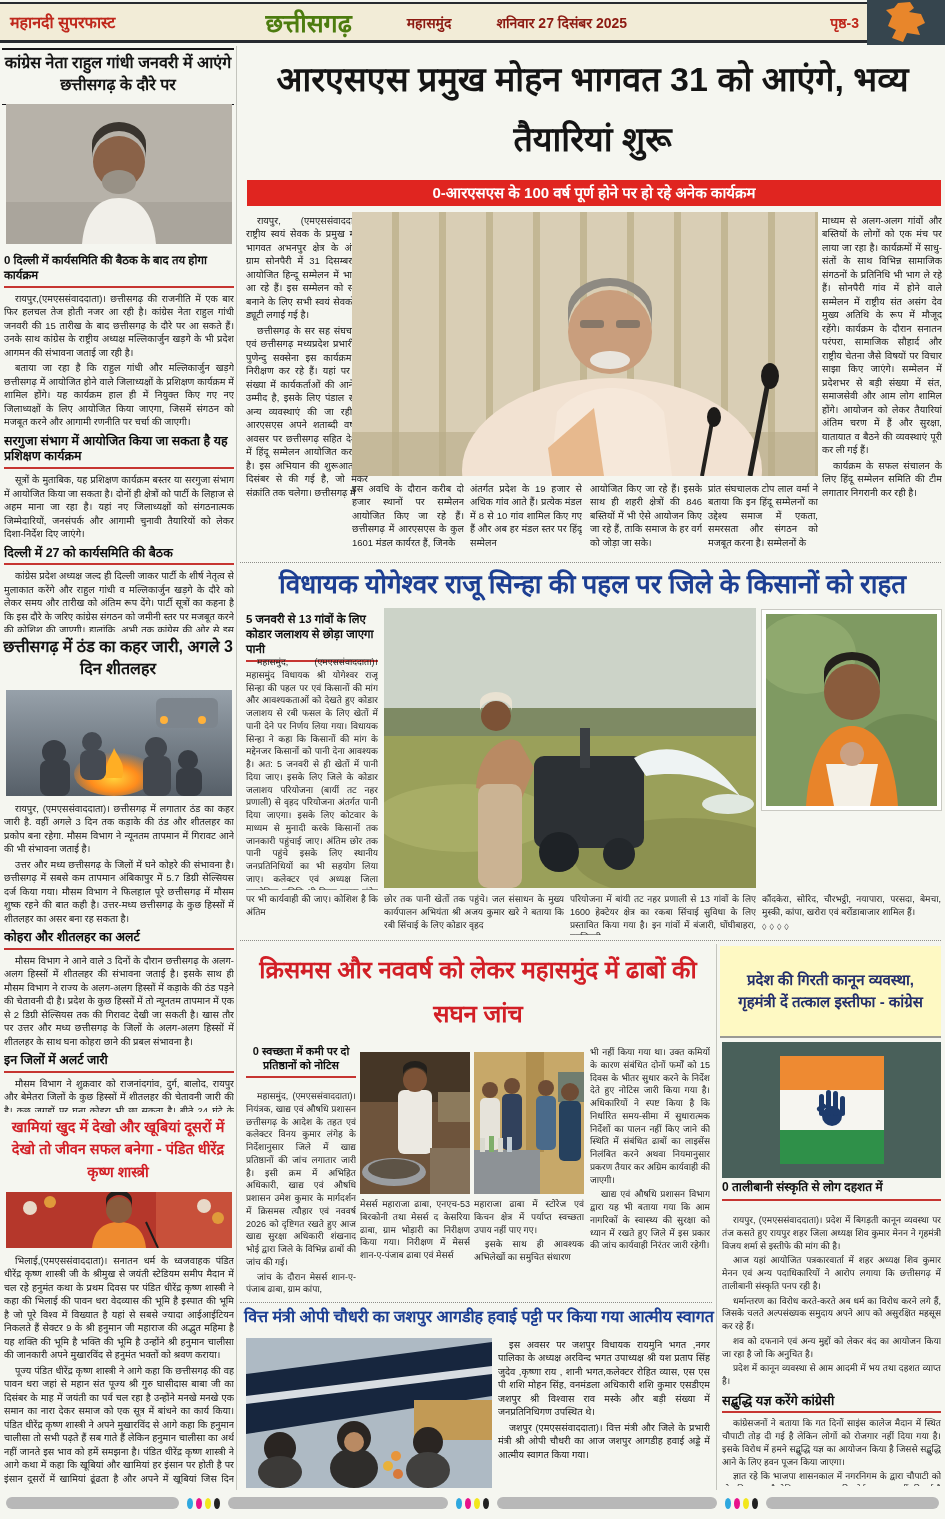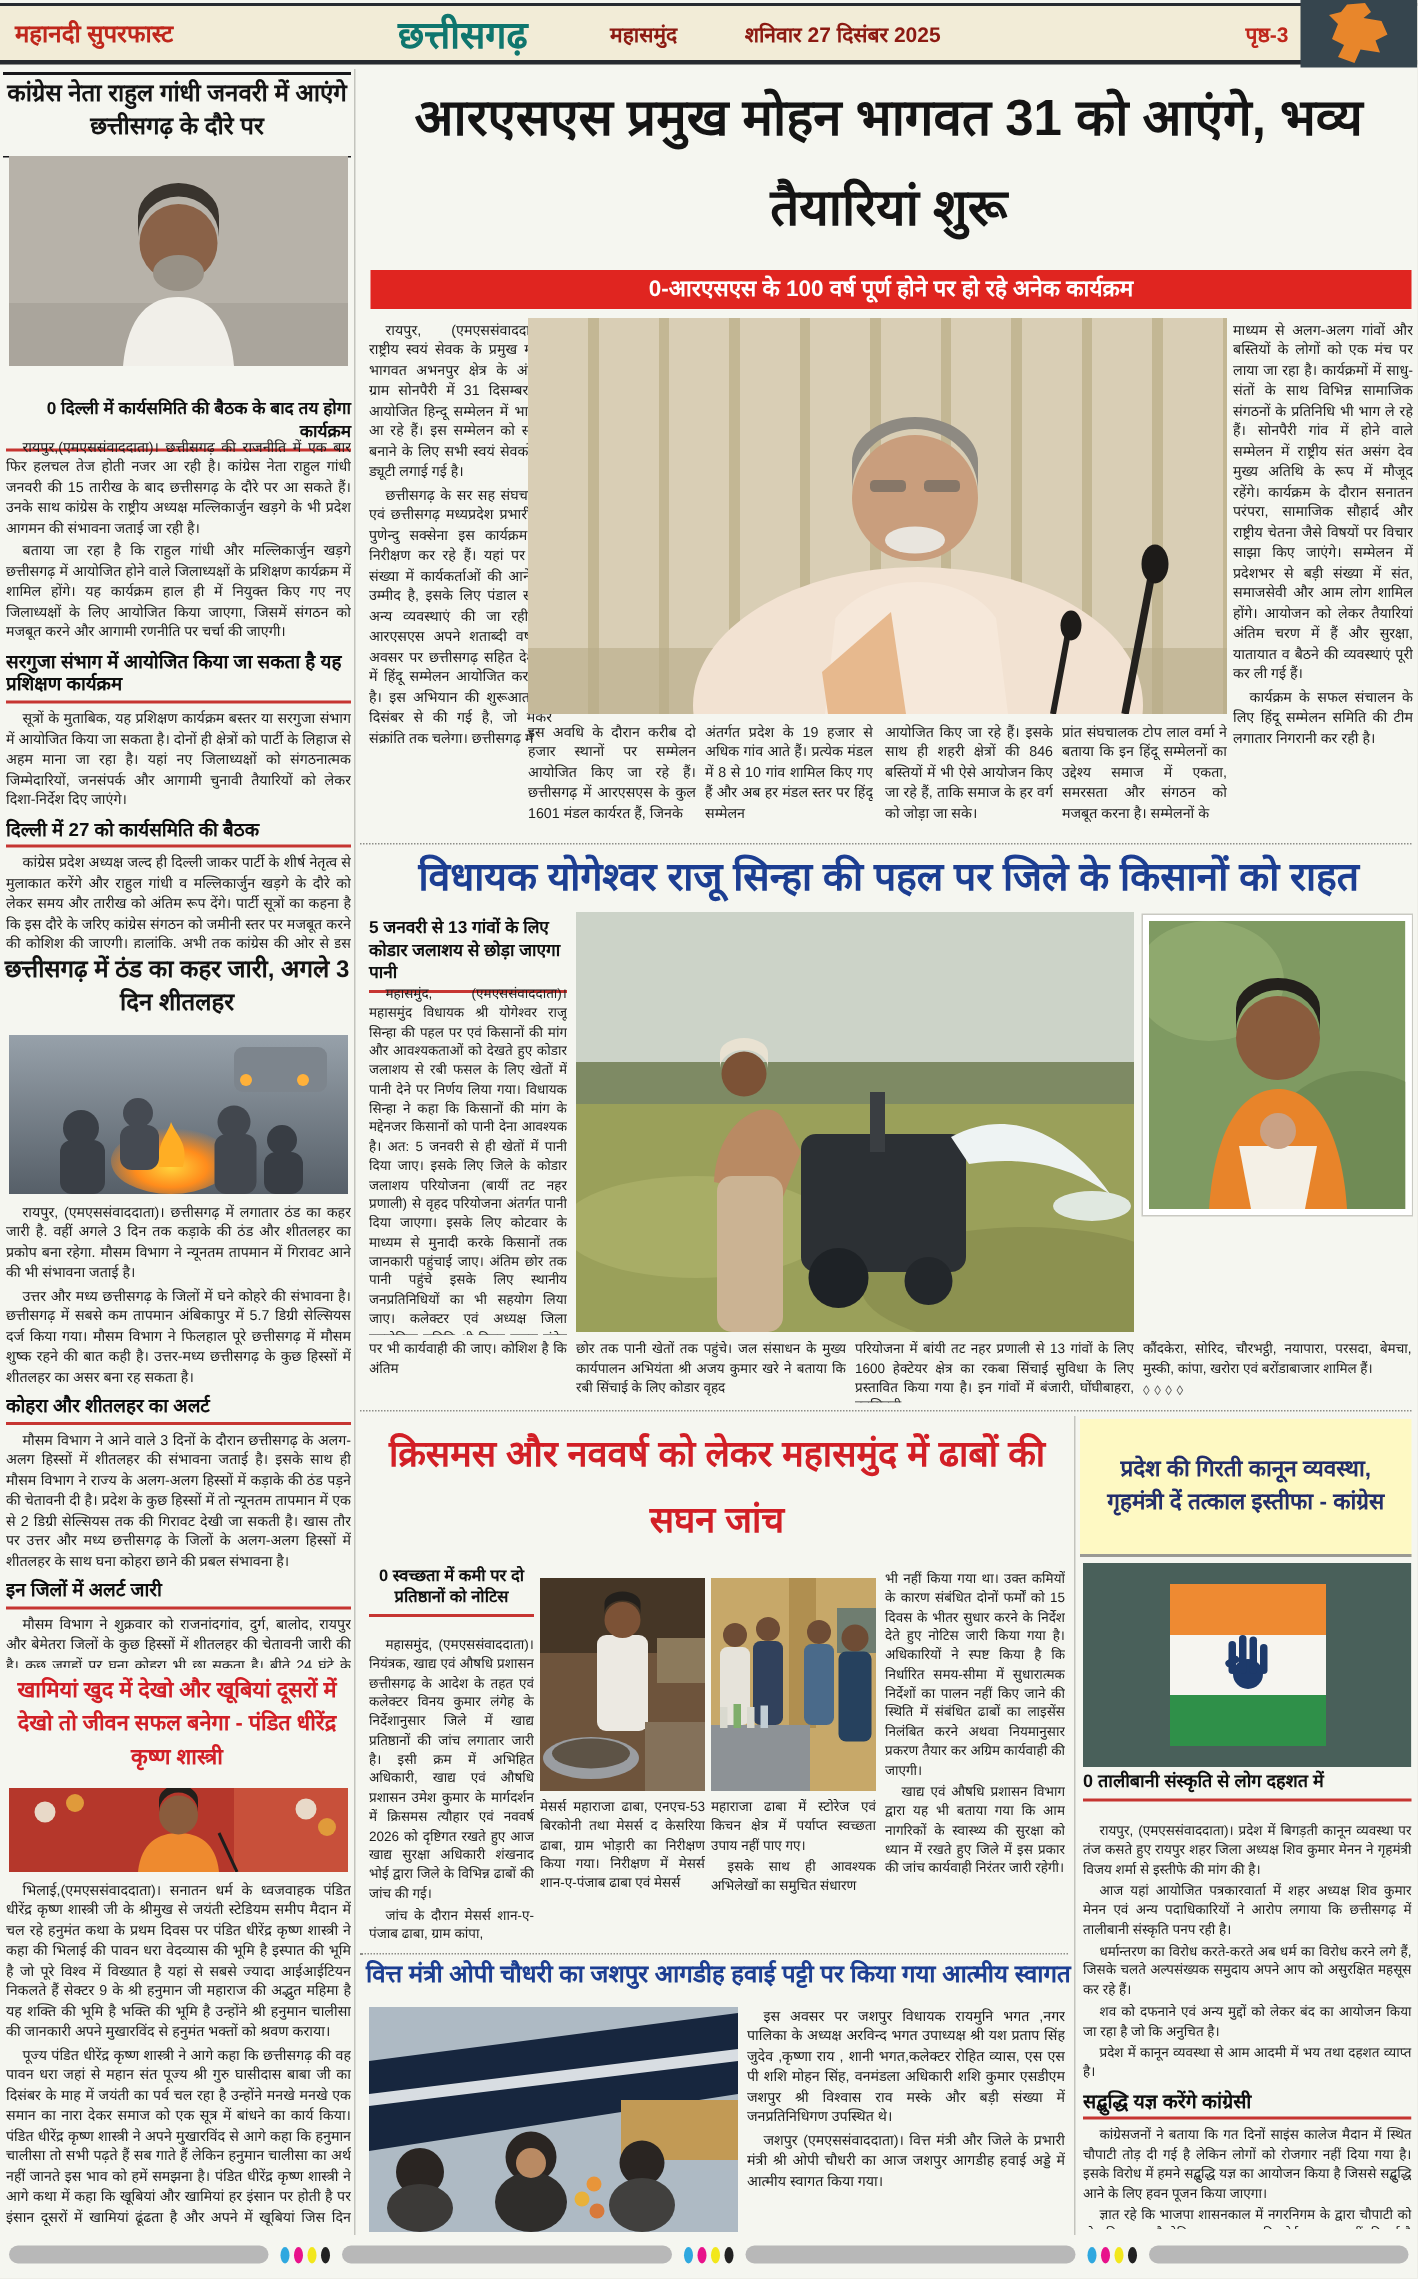--- a/index.html
+++ b/index.html
@@ -17,21 +17,21 @@
   .hl{font-weight:bold;text-align:center;color:#141414;}
   .photo{position:absolute;overflow:hidden;}
   .photo svg{display:block;width:100%;height:100%;}
   .vrule{position:absolute;width:1px;background:#c3c4bd;}
   .dotrule{position:absolute;border-top:1px dotted #8d8d88;height:0;}
   
   .masthead{position:absolute;left:0;top:2px;width:945px;height:41px;background:#f2ecd7;
             border-top:2px solid #272b30;border-bottom:3px solid #272b30;box-sizing:border-box;
             display:flex;align-items:center;padding:0 86px 0 10px;}
   .mh-brand{font-size:16px;font-weight:bold;color:#bf271c;}
-  .mh-edition{font-size:25px;font-weight:bold;color:#0f766e;margin-left:150px;}
+  .mh-edition{font-size:25px;font-weight:bold;color:#4d7c0f;margin-left:150px;}
   .mh-city{font-size:14px;font-weight:bold;color:#8c1a12;margin-left:55px;}
   .mh-date{font-size:14px;font-weight:bold;color:#8c1a12;margin-left:45px;}
   .mh-page{font-size:14px;font-weight:bold;color:#bf271c;margin-left:auto;}
   .mapbox{position:absolute;right:0;top:0;width:78px;height:45px;background:#36454e;
           display:flex;align-items:center;justify-content:center;}
   .banner{background:#e02520;color:#ffffff;font-weight:bold;font-size:15px;text-align:center;
           line-height:26px;}
   .congress-hl{background:#fef9c3;border-bottom:2px solid #9a9a94;color:#232e6b;
                font-weight:bold;font-size:15px;text-align:center;line-height:1.45;
                display:flex;align-items:center;justify-content:center;padding:4px 8px;box-sizing:border-box;}
@@ -69,21 +69,21 @@
   <div class="photo" style="left:6px;top:104px;width:226px;height:140px;">
     <svg viewBox="0 0 226 140" preserveAspectRatio="none">
       <rect width="226" height="140" fill="#b7b2a9"></rect>
       <rect y="98" width="226" height="42" fill="#aaa59c"></rect>
       <path d="M76 140 C79 106 94 94 113 94 C132 94 147 106 150 140 Z" fill="#f1efe9"></path>
       <circle cx="113" cy="58" r="26" fill="#8a6248"></circle>
       <path d="M86 54 A27 27 0 0 1 140 54 L140 40 A27 22 0 0 0 86 40 Z" fill="#39342e"></path>
       <ellipse cx="113" cy="78" rx="17" ry="12" fill="#989186"></ellipse>
     </svg>
   </div>
-  <div class="abs sub" style="left:4px;top:266px;width:230px;text-align:right;">0 दिल्ली में कार्यसमिति की बैठक के बाद तय होगा कार्यक्रम</div>
+  <div class="abs sub" style="left:4px;top:253px;width:230px;">0 दिल्ली में कार्यसमिति की बैठक के बाद तय होगा कार्यक्रम</div>
   <div class="abs flow bt" style="left:4px;top:292px;width:230px;height:340px;">
     <div class="para">रायपुर,(एमएससंवाददाता)। छत्तीसगढ़ की राजनीति में एक बार फिर हलचल तेज होती नजर आ रही है। कांग्रेस नेता राहुल गांधी जनवरी की 15 तारीख के बाद छत्तीसगढ़ के दौरे पर आ सकते हैं। उनके साथ कांग्रेस के राष्ट्रीय अध्यक्ष मल्लिकार्जुन खड़गे के भी प्रदेश आगमन की संभावना जताई जा रही है।</div>
     <div class="para">बताया जा रहा है कि राहुल गांधी और मल्लिकार्जुन खड़गे छत्तीसगढ़ में आयोजित होने वाले जिलाध्यक्षों के प्रशिक्षण कार्यक्रम में शामिल होंगे। यह कार्यक्रम हाल ही में नियुक्त किए गए नए जिलाध्यक्षों के लिए आयोजित किया जाएगा, जिसमें संगठन को मजबूत करने और आगामी रणनीति पर चर्चा की जाएगी।</div>
     <div class="xhead">सरगुजा संभाग में आयोजित किया जा सकता है यह प्रशिक्षण कार्यक्रम</div>
     <div class="para">सूत्रों के मुताबिक, यह प्रशिक्षण कार्यक्रम बस्तर या सरगुजा संभाग में आयोजित किया जा सकता है। दोनों ही क्षेत्रों को पार्टी के लिहाज से अहम माना जा रहा है। यहां नए जिलाध्यक्षों को संगठनात्मक जिम्मेदारियों, जनसंपर्क और आगामी चुनावी तैयारियों को लेकर दिशा-निर्देश दिए जाएंगे।</div>
     <div class="xhead">दिल्ली में 27 को कार्यसमिति की बैठक</div>
     <div class="para">कांग्रेस प्रदेश अध्यक्ष जल्द ही दिल्ली जाकर पार्टी के शीर्ष नेतृत्व से मुलाकात करेंगे और राहुल गांधी व मल्लिकार्जुन खड़गे के दौरे को लेकर समय और तारीख को अंतिम रूप देंगे। पार्टी सूत्रों का कहना है कि इस दौरे के जरिए कांग्रेस संगठन को जमीनी स्तर पर मजबूत करने की कोशिश की जाएगी। हालांकि, अभी तक कांग्रेस की ओर से इस दौरे को लेकर कोई आधिकारिक घोषणा नहीं की गई है, लेकिन तैयारियां तेज हो चुकी हैं।</div>
   </div>
 
   <div class="abs hl" style="left:2px;top:636px;width:232px;font-size:16px;line-height:1.4;">छत्तीसगढ़ में ठंड का कहर जारी, अगले 3 दिन शीतलहर</div>

